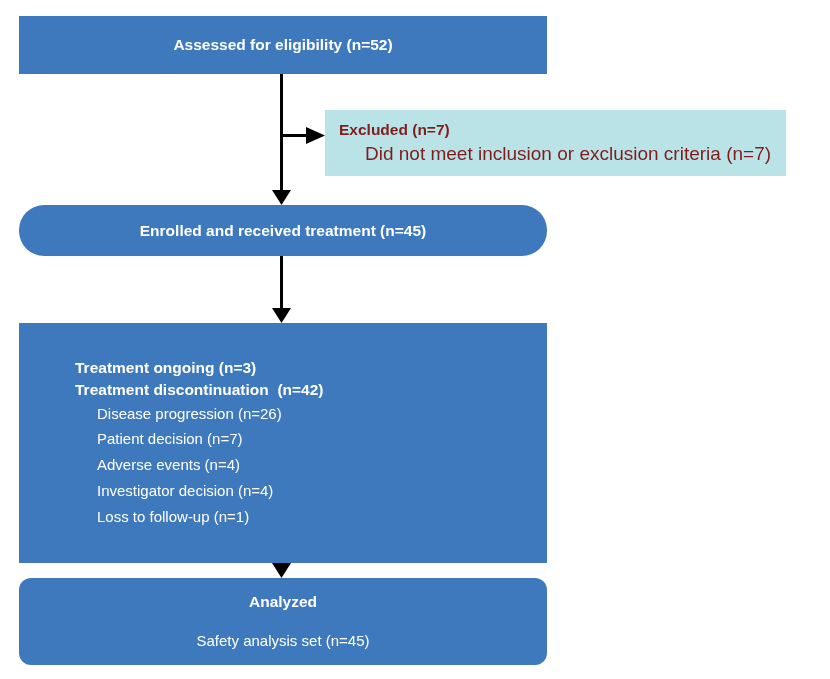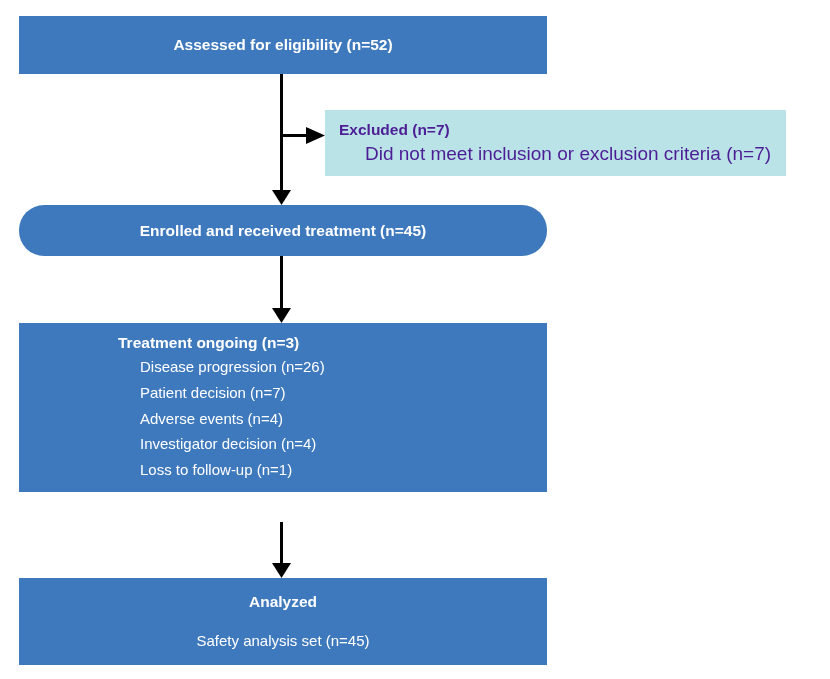--- a/index.html
+++ b/index.html
@@ -24,21 +24,21 @@
     display: flex;
     flex-direction: column;
     justify-content: center;
   }
   .node-blue {
     background: #3f79bd;
     color: #ffffff;
   }
   .node-cyan {
     background: #bae3e7;
-    color: #4c1d95;
+    color: #7f1d1d;
   }
   .node-centered {
     align-items: center;
     text-align: center;
   }
   .node-left {
     align-items: flex-start;
     text-align: left;
   }
   .line-bold {
@@ -60,26 +60,26 @@
     left: 19px;  top: 16px;  width: 528px; height: 58px;
   }
   #node-excluded {
     left: 325px; top: 110px; width: 461px; height: 66px;
     padding-left: 14px;
   }
   #node-enrolled {
     left: 19px;  top: 205px; width: 528px; height: 51px; border-radius: 25px;
   }
   #node-treatment {
-    left: 19px;  top: 323px; width: 528px; height: 169px;
-    padding-left: 99px;
+    left: 19px;  top: 323px; width: 528px; height: 240px;
+    padding-left: 56px;
     text-align: center;
   }
   #node-analyzed {
-    left: 19px;  top: 578px; width: 528px; height: 87px;
+    left: 19px;  top: 578px; width: 528px; height: 87px; border-radius: 12px;
   }
 
   .excl-title { font-weight: bold; font-size: 15.5px; line-height: 1.4; }
   .excl-sub   { font-weight: normal; font-size: 19px; line-height: 1.4;
                 padding-left: 26px; }
 
   .treat-head { font-weight: bold; font-size: 15.5px; line-height: 1.42;
                 white-space: pre; }
   .treat-item { font-weight: normal; font-size: 15px; line-height: 1.72;
                 padding-left: 22px; white-space: pre; }
@@ -128,20 +128,21 @@
     <div class="excl-title">Excluded (n=7)</div>
     <div class="excl-sub">Did not meet inclusion or exclusion criteria (n=7)</div>
   </div>
 
   <div id="node-enrolled" class="node node-blue node-centered">
     <div class="line-bold">Enrolled and received treatment (n=45)</div>
   </div>
 
   <div id="node-treatment" class="node node-blue node-left">
     <div class="treat-head">Treatment ongoing (n=3)</div>
+    <div class="treat-head">Treatment discontinuation  (n=42)</div>
     <div class="treat-item">Disease progression (n=26)</div>
     <div class="treat-item">Patient decision (n=7)</div>
     <div class="treat-item">Adverse events (n=4)</div>
     <div class="treat-item">Investigator decision (n=4)</div>
     <div class="treat-item">Loss to follow-up (n=1)</div>
   </div>
 
   <div id="node-analyzed" class="node node-blue node-centered">
     <div class="line-bold">Analyzed</div>
     <div class="line-normal">Safety analysis set (n=45)</div>

